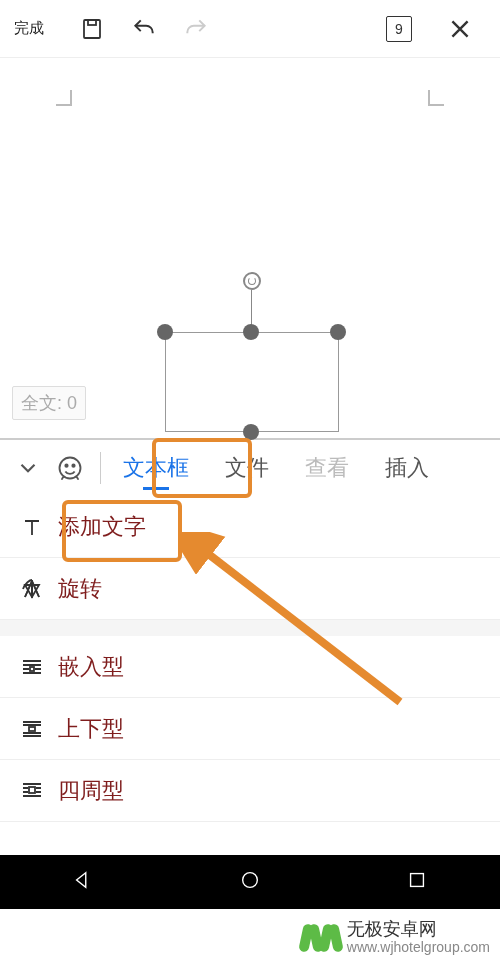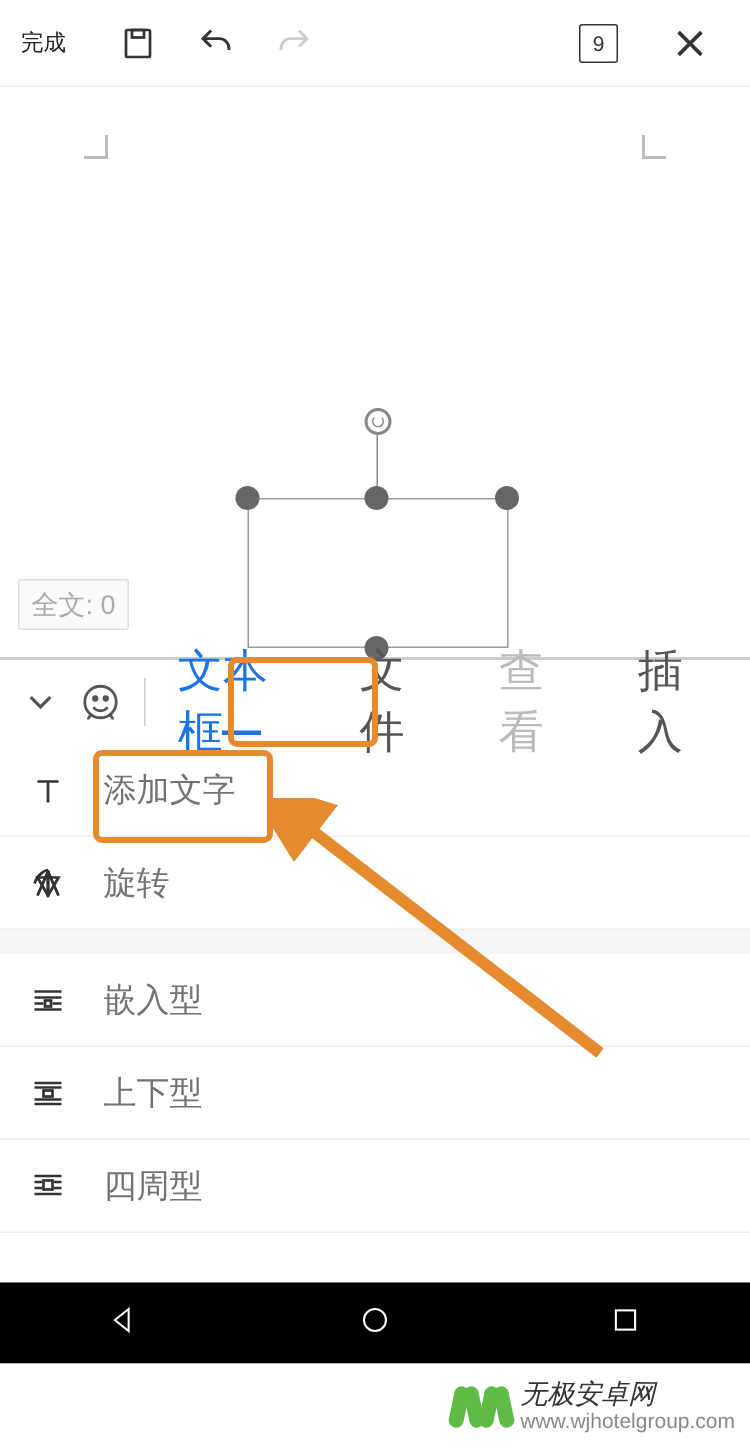--- a/index.html
+++ b/index.html
@@ -30,48 +30,48 @@
   .sh.nw { left: 2px; top: 52px; }
   .sh.ne { left: 175px; top: 52px; }
   .sh.s  { left: 88px; top: 152px; }
   
   .word-count { position: absolute; left: 12px; bottom: 18px; font-size: 18px; color: #aaa; border: 1px solid #ddd; padding: 4px 8px; border-radius: 2px; background: #fafafa; }
   
   .tab-bar { height: 58px; display: flex; align-items: center; border-top: 2px solid #ccc; padding-left: 8px; }
   .chev-down { width: 40px; display: flex; justify-content: center; }
   .face-icon { width: 44px; display: flex; justify-content: center; margin-right: 8px; }
   .tab-divider { width: 1px; height: 32px; background: #ccc; margin-right: 4px; }
-  .tab { padding: 0 18px; font-size: 30px; color: #555; height: 100%; display: flex; align-items: center; position: relative; }
+  .tab { padding: 0 18px; font-size: 22px; color: #555; height: 100%; display: flex; align-items: center; position: relative; }
   .tab.active { color: #1a73e8; }
   .tab.active::after { content: ''; position: absolute; bottom: 6px; left: 50%; transform: translateX(-50%); width: 26px; height: 3px; background: #1a73e8; }
   .tab.faded { color: #bbb; }
   
   .highlight-tab { position: absolute; border: 4px solid #e58a2f; border-radius: 6px; pointer-events: none; z-index: 10; }
   .hl1 { left: 152px; top: 438px; width: 100px; height: 60px; }
   .hl2 { left: 62px; top: 500px; width: 120px; height: 62px; }
   
   .arrow { position: absolute; left: 180px; top: 532px; z-index: 9; }
   
   .menu-list { background: #fff; }
   .menu-item { height: 62px; display: flex; align-items: center; padding: 0 20px; border-bottom: 1px solid #eee; }
   .menu-item .mi-icon { width: 38px; display: flex; align-items: center; justify-content: flex-start; }
-  .menu-item .mi-label { font-size: 22px; color: #737373; margin-left: 11px; }
+  .menu-item .mi-label { font-size: 22px; color: #7f1d1d; }
   .gap { height: 16px; background: #f5f5f5; }
   
   .nav-bar { position: absolute; bottom: 58px; left: 0; right: 0; height: 54px; background: #000; display: flex; align-items: center; justify-content: space-around; }
   .nav-btn svg { stroke: #fff; fill: none; }
   
   .watermark { position: absolute; bottom: 0; right: 0; height: 58px; display: flex; align-items: center; padding-right: 10px; }
   .wm-logo { width: 40px; height: 40px; position: relative; margin-right: 6px; }
   .wm-logo .w1 { position: absolute; width: 10px; height: 28px; background: #5dbb46; border-radius: 6px; transform: rotate(12deg); left: 0; top: 6px; }
   .wm-logo .w2 { position: absolute; width: 10px; height: 28px; background: #5dbb46; border-radius: 6px; transform: rotate(-12deg); left: 10px; top: 6px; }
   .wm-logo .w3 { position: absolute; width: 10px; height: 28px; background: #5dbb46; border-radius: 6px; transform: rotate(12deg); left: 20px; top: 6px; }
   .wm-logo .w4 { position: absolute; width: 10px; height: 28px; background: #5dbb46; border-radius: 6px; transform: rotate(-12deg); left: 30px; top: 6px; }
   .wm-text { display: flex; flex-direction: column; line-height: 1.1; }
-  .wm-main { font-size: 18px; color: #333; font-weight: 500; font-style: italic; }
+  .wm-main { font-size: 18px; color: #333; font-weight: 500; }
   .wm-sub { font-size: 14px; color: #888; }
   .footer-space { position: absolute; bottom: 0; left: 0; right: 0; height: 58px; background: #fff; }
 </style>
 </head>
 <body>
 
 <div class="toolbar">
   <div class="done-btn">完成</div>
   <div class="tb-icon" style="margin-left:28px">
     <svg width="24" height="24" viewBox="0 0 24 24" fill="none" stroke-width="1.8">

